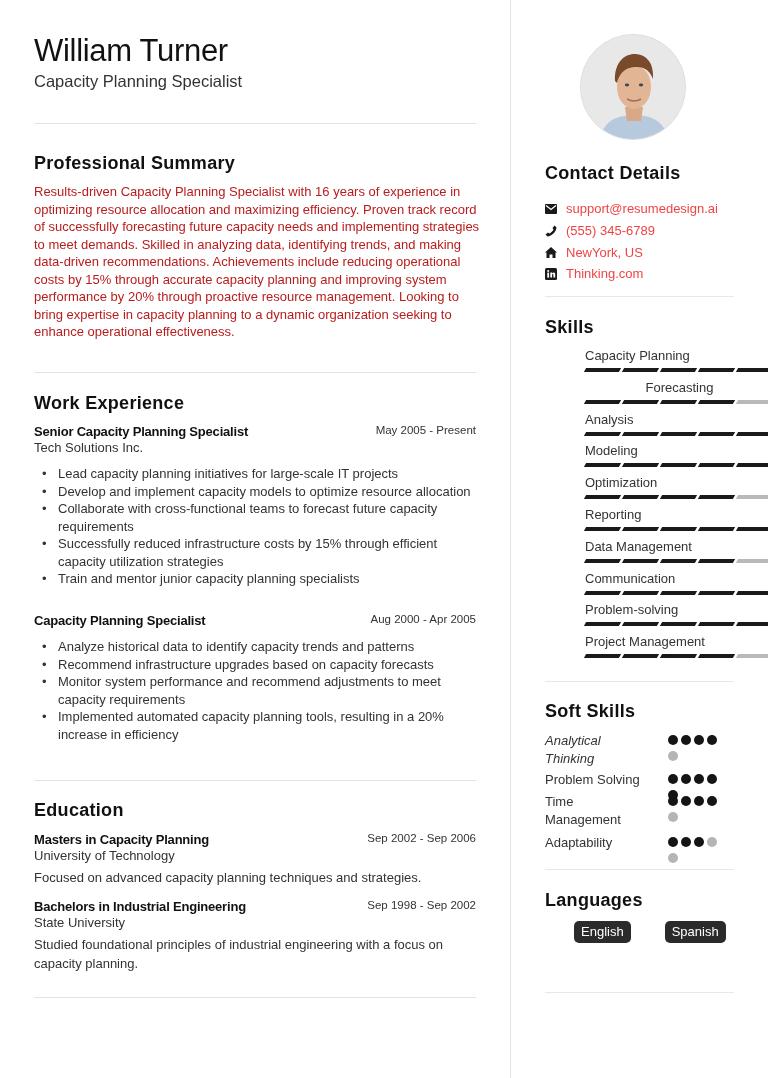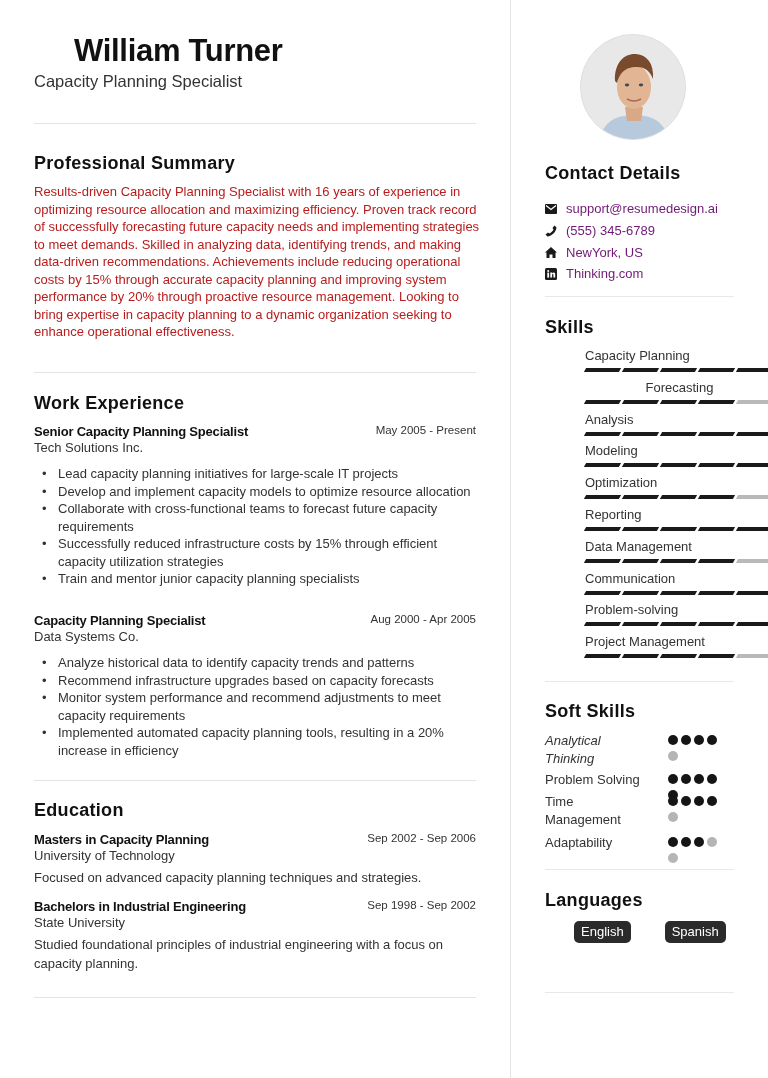--- a/index.html
+++ b/index.html
@@ -3,21 +3,21 @@
   <meta charset="utf-8">
   <style>
     * { box-sizing: border-box; margin: 0; padding: 0; }
     html, body { width: 768px; height: 1078px; background: #ffffff; overflow: hidden; }
     body { font-family: "Liberation Sans", "DejaVu Sans", sans-serif; color: #222; position: relative; }
 
     .left { position: absolute; left: 34px; top: 0; width: 442px; }
     .right { position: absolute; left: 545px; top: 0; width: 189px; }
     .vdivider { position: absolute; left: 510px; top: 0; width: 1px; height: 1078px; background: #e3e3e3; }
 
-    .name { position: absolute; top: 33px; left: 0; font-size: 31px; font-weight: bold; color: #111; letter-spacing: -0.3px; white-space: nowrap; margin-left: 40px; }
+    .name { position: absolute; top: 33px; left: 0; font-size: 31px; font-weight: normal; color: #111; letter-spacing: -0.3px; white-space: nowrap; }
     .title { position: absolute; top: 72px; left: 0; font-size: 16.5px; color: #333; white-space: nowrap; }
     .hr { position: absolute; left: 0; width: 442px; height: 1px; background: #e3e3e3; }
     .rhr { position: absolute; left: 0; width: 189px; height: 1px; background: #e8e8e8; }
 
     .section-title { position: absolute; left: 0; font-size: 18px; font-weight: bold; color: #111; letter-spacing: 0.3px; white-space: nowrap; }
     .rsection-title { position: absolute; left: 0; font-size: 18px; font-weight: bold; color: #111; letter-spacing: 0.3px; white-space: nowrap; }
 
     .summary { position: absolute; top: 183px; left: 0; width: 446px; font-size: 13px; line-height: 17.5px; color: #b91c1c; }
 
     .job { position: absolute; left: 0; width: 442px; }
@@ -30,21 +30,21 @@
 
     .edu { position: absolute; left: 0; width: 442px; }
     .edu-title { font-size: 13px; font-weight: bold; color: #111; letter-spacing: -0.2px; }
     .edu-date { position: absolute; right: 0; top: 0; font-size: 11.5px; color: #333; }
     .edu-school { font-size: 13px; color: #333; margin-top: 1px; }
     .edu-desc { font-size: 13px; color: #333; line-height: 19px; margin-top: 5px; }
 
     .photo { position: absolute; left: 580px; top: 34px; width: 106px; height: 106px; border-radius: 50%; background: #e6e6e6; overflow: hidden; border: 1px solid #dcdcdc; }
 
     .contact-list { position: absolute; top: 198px; left: 0; width: 189px; }
-    .contact-item { display: flex; align-items: center; height: 21.7px; font-size: 13px; color: #701a75; white-space: nowrap; }
+    .contact-item { display: flex; align-items: center; height: 21.7px; font-size: 13px; color: #ef4444; white-space: nowrap; }
     .contact-icon { width: 21px; display: inline-flex; align-items: center; justify-content: flex-start; }
 
     .skill { position: absolute; left: 8px; width: 189px; margin-left: 32px; }
     .skill-label { font-size: 13px; color: #333; white-space: nowrap; }
     .skill-bars { display: flex; gap: 3px; margin-top: 5px; }
     .bar { width: 35px; height: 4px; transform: skewX(-30deg); background: #1a1a1a; }
     .bar.off { background: #b9b9b9; }
 
     .soft { position: absolute; left: 0; width: 189px; }
     .soft-label { position: absolute; left: 0; top: 0; width: 115px; font-size: 13px; line-height: 17.5px; color: #333; }
@@ -80,21 +80,20 @@
       <li>Develop and implement capacity models to optimize resource allocation</li>
       <li>Collaborate with cross-functional teams to forecast future capacity requirements</li>
       <li>Successfully reduced infrastructure costs by 15% through efficient capacity utilization strategies</li>
       <li>Train and mentor junior capacity planning specialists</li>
     </ul>
   </div>
 
   <div class="job" style="top:613px;">
     <div class="job-title">Capacity Planning Specialist</div>
     <div class="job-date">Aug 2000 - Apr 2005</div>
-    <div class="job-company">Data Systems Co.</div>
     <ul class="bullets">
       <li>Analyze historical data to identify capacity trends and patterns</li>
       <li>Recommend infrastructure upgrades based on capacity forecasts</li>
       <li>Monitor system performance and recommend adjustments to meet capacity requirements</li>
       <li>Implemented automated capacity planning tools, resulting in a 20% increase in efficiency</li>
     </ul>
   </div>
 
   <div class="hr" style="top:780px;"></div>
 

